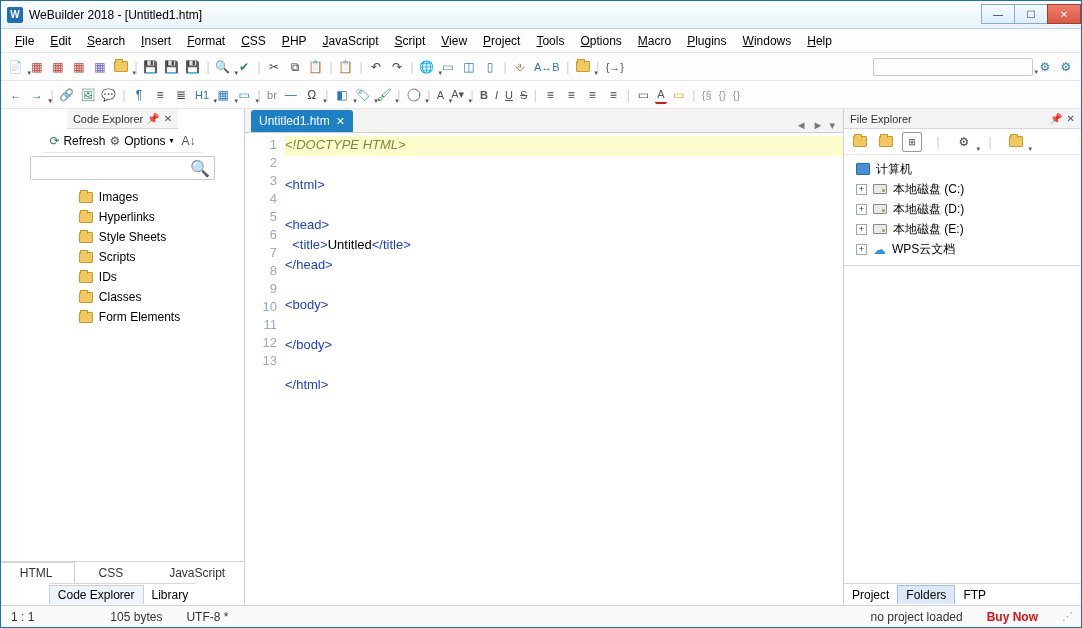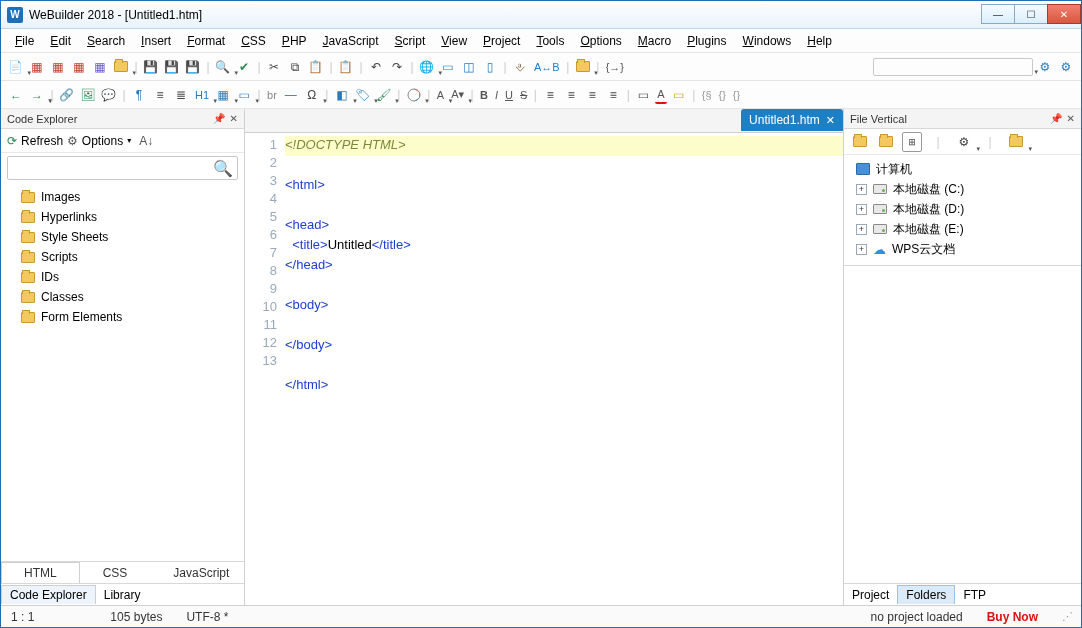--- a/index.html
+++ b/index.html
@@ -15,21 +15,21 @@
 .menubar span{padding:2px 6px;cursor:default;}
 .menubar span u{text-decoration:underline;}
 .toolbar { min-height:28px; display:flex; align-items:center; padding:2px 6px; gap:3px; border-bottom:1px solid #e5e5e5; flex-wrap:wrap; background:#fdfdfd;}
 .tb { width:18px;height:18px;display:flex;align-items:center;justify-content:center;font-size:12px;color:#444;border-radius:2px; position:relative;}
 .tb.sep{width:6px;color:#ccc;}
 .tb.dd::after{content:"▾";font-size:7px;color:#555;position:absolute;right:-6px;bottom:-1px;}
 .tb.txt{width:auto;padding:0 2px;font-size:11px;color:#555;}
 .tb svg{width:16px;height:16px;}
 .body { flex:1; display:flex; overflow:hidden;}
 .panel { display:flex; flex-direction:column; background:#fff; }
-.panel.left{width:244px;border-right:1px solid #d0d0d0;}
+.panel.left{width:244px;border-right:1px solid #d0d0d0;align-items:center;}
 .panel.right{width:238px;border-left:1px solid #d0d0d0;}
 .panel.center{flex:1;}
 .panelhead{height:20px;background:#f4f4f4;border-bottom:1px solid #d8d8d8;display:flex;align-items:center;font-size:11px;padding:0 6px;color:#333;}
 .panelhead .sp{flex:1;}
 .panelhead .ic{font-size:10px;color:#555;margin-left:4px;cursor:default;}
 .panelbar{height:24px;display:flex;align-items:center;padding:0 6px;gap:4px;font-size:12px;border-bottom:1px solid #e8e8e8;}
 .panelbar .lbl{cursor:default;}
 .searchbox{height:24px;margin:3px 6px;border:1px solid #c8c8c8;border-radius:2px;display:flex;align-items:center;padding:0 4px;}
 .searchbox input{flex:1;border:none;outline:none;font-size:12px;}
 .tree{flex:1;overflow:auto;padding:4px 6px;font-size:12px;}
@@ -38,21 +38,21 @@
 .foldericon{width:14px;height:11px;background:#f2c85f;border:1px solid #c89a2e;border-radius:1px;position:relative;}
 .foldericon::before{content:"";position:absolute;top:-3px;left:0;width:6px;height:3px;background:#f2c85f;border:1px solid #c89a2e;border-bottom:none;border-radius:1px 1px 0 0;}
 .expander{width:11px;height:11px;border:1px solid #9aa9b8;display:inline-flex;align-items:center;justify-content:center;font-size:9px;line-height:1;color:#333;background:#fff;}
 .driveicon{width:14px;height:10px;background:#e8e8e8;border:1px solid #888;border-radius:1px;position:relative;}
 .driveicon::after{content:"";position:absolute;right:1px;bottom:1px;width:3px;height:3px;border-radius:50%;background:#6ab150;}
 .compicon{width:14px;height:12px;background:#4a90d9;border:1px solid #2b6aa8;border-radius:1px;}
 .cloudicon{color:#2f8fe0;font-size:13px;}
 .bottomtabs{height:22px;display:flex;align-items:flex-end;font-size:12px;border-top:1px solid #d8d8d8;}
 .bottomtabs .tab{padding:3px 22px;border:1px solid transparent;border-bottom:none;cursor:default;color:#333;}
 .bottomtabs .tab.active{border-color:#cfcfcf;background:#fff;border-top:1px solid #cfcfcf;}
-.editor-tabs{height:24px;background:#f4f4f4;display:flex;align-items:flex-end;padding-left:6px;border-bottom:1px solid #cfcfcf;flex-direction:column;}
+.editor-tabs{height:24px;background:#f4f4f4;display:flex;align-items:flex-end;padding-left:6px;border-bottom:1px solid #cfcfcf;}
 .etab{background:#1d7fc4;color:#fff;font-size:12px;padding:4px 8px;border-radius:3px 3px 0 0;display:flex;align-items:center;gap:6px;}
 .etab .x{font-size:11px;}
 .etabs-nav{margin-left:auto;display:flex;gap:6px;padding:0 8px;color:#777;font-size:11px;}
 .editor{flex:1;display:flex;font-family:Consolas,monospace;font-size:13px;overflow:auto;background:#fff;}
 .gutter{width:40px;text-align:right;color:#9aaab8;padding:3px 8px 3px 0;user-select:none;background:#fff;}
 .gutter div{height:18px;line-height:18px;}
 .code{flex:1;padding:3px 0;}
 .code div{height:20px;line-height:18px;white-space:pre;}
 .hlline{background:#fdfccb;}
 .c-comment{color:#7a8a3a;font-style:italic;}
@@ -307,21 +307,21 @@
             <div>&nbsp;</div>
             <div><span class="c-tag">&lt;/body&gt;</span></div>
             <div>&nbsp;</div>
             <div><span class="c-tag">&lt;/html&gt;</span></div>
           </div>
       </div>
     </div>
 
     <div class="panel right">
       <div class="panelhead">
-        <span>File Vertical</span>
+        <span>File Explorer</span>
         <span class="sp"></span>
         <span class="ic">📌</span>
         <span class="ic">✕</span>
       </div>
       <div class="filebar">
         <div class="tb">
             <span class="foldericon"></span>
           </div>
         <div class="tb">
             <span class="foldericon"></span>

